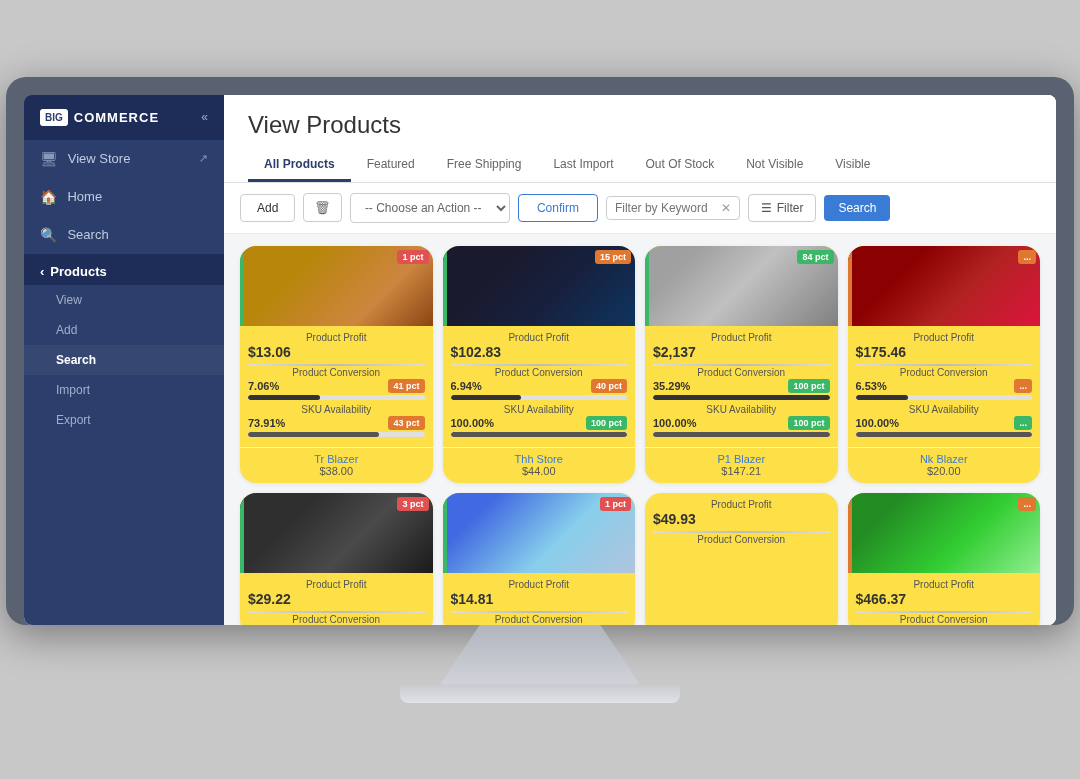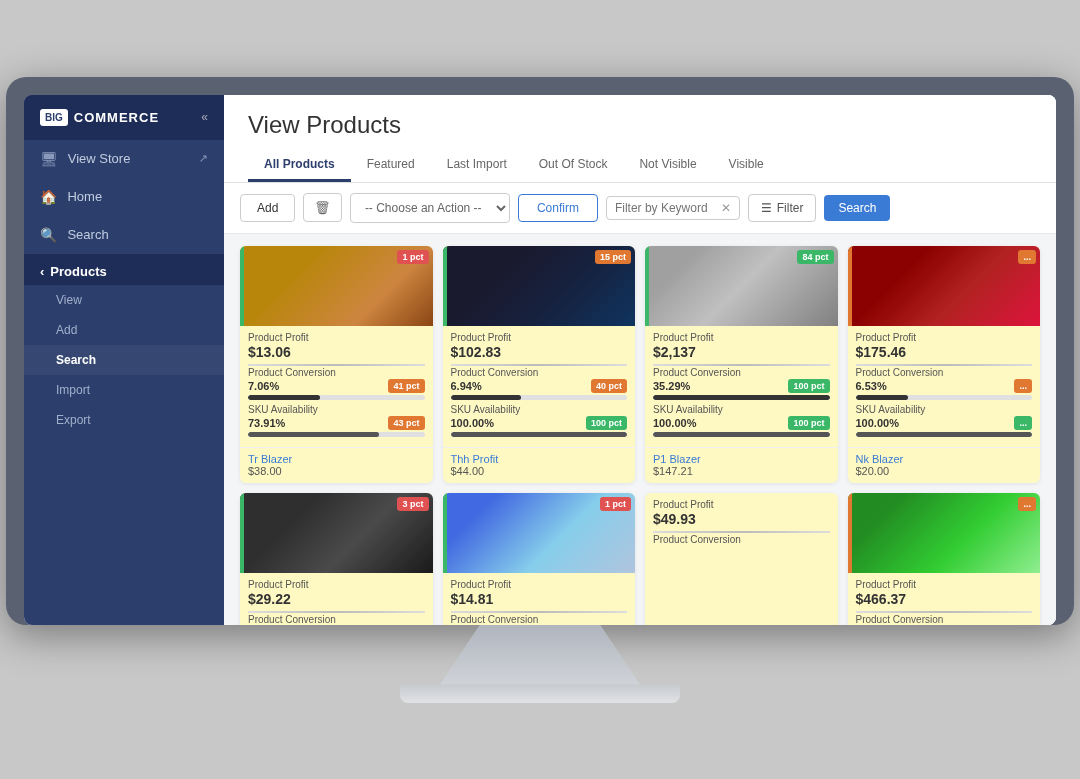--- a/index.html
+++ b/index.html
@@ -289,25 +289,26 @@
       background: #f4f5f7;
     }
 
     .products-grid {
       display: grid;
       grid-template-columns: repeat(4, 1fr);
       gap: 10px;
     }
 
     .product-card {
-      background: #fef9c3;
-      border-radius: 6px;
+      background: #fde047;
+      border-radius: 16px;
       overflow: hidden;
       box-shadow: 0 1px 4px rgba(0,0,0,0.08);
       font-size: 11px;
+      text-align: center;
     }
 
     .product-image-area {
       position: relative;
       height: 80px;
       overflow: hidden;
       background: #ddd;
     }
 
     .metric-badge {
@@ -465,20 +466,21 @@
         <div class="subnav-item">Import</div>
         <div class="subnav-item">Export</div>
       </div>
 
       <div class="main-content">
         <div class="page-header">
           <h1 class="page-title">View Products</h1>
           <div class="tabs">
             <div class="tab active">All Products</div>
             <div class="tab">Featured</div>
+            <div class="tab">Free Shipping</div>
             <div class="tab">Last Import</div>
             <div class="tab">Out Of Stock</div>
             <div class="tab">Not Visible</div>
             <div class="tab">Visible</div>
           </div>
         </div>
 
         <div class="toolbar">
           <button class="btn-add">Add</button>
           <button class="btn-delete">
@@ -569,21 +571,21 @@
         <div class="stat-value-row">
           <span class="stat-value">100.00%</span>
           <span class="metric-badge badge-green" style="position:static;">100 pct</span>
         </div>
         <div class="stat-bar-wrap">
           <div class="stat-bar bar-dark" style="width:100%"></div>
         </div>
       </div>
     </div>
     <div class="product-footer">
-      <div class="product-name">Thh Profit</div>
+      <div class="product-name">Thh Store</div>
       <div class="product-price">$44.00</div>
     </div>
   </div>
               <div class="product-card">
     <div class="product-image-area img-blazer-3">
       <div class="card-left-accent accent-green"></div>
       <span class="metric-badge badge-green">84 pct</span>
     </div>
     <div class="product-stats">
       <div class="stat-row">

